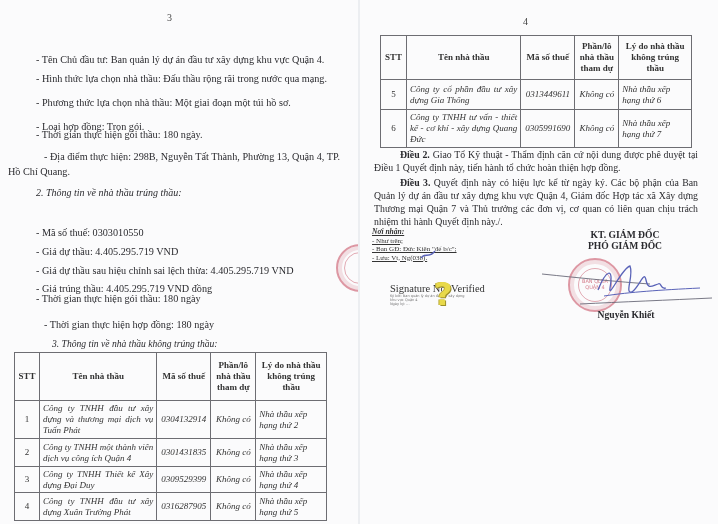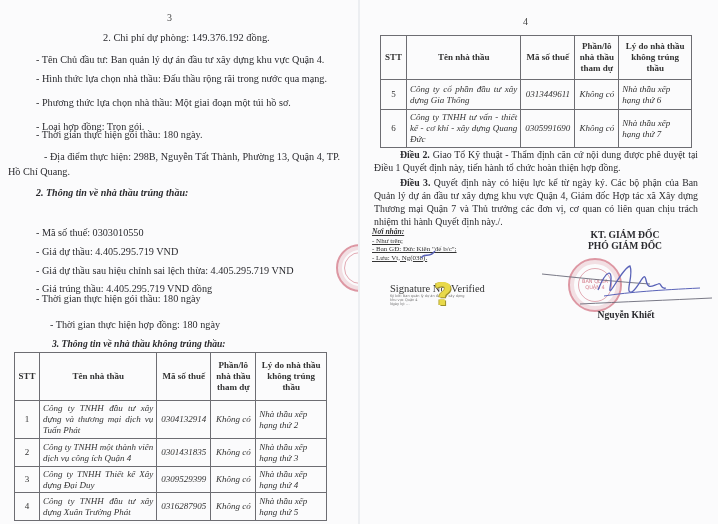--- a/index.html
+++ b/index.html
@@ -14,21 +14,21 @@
     position: absolute; top: 0; height: 524px; background: #fbfbfc;
   }
   .page-left { left: 0; width: 358px; }
   .page-right { left: 360px; width: 358px; }
   .spine { position: absolute; left: 358px; top: 0; width: 2px; height: 524px; background: #eceef1; }
 
   .abs { position: absolute; white-space: nowrap; }
   .pg-num { font-size: 10px; color: #444; }
   .line { font-size: 10.2px; line-height: 13px; }
   .heading { font-size: 10.4px; }
-  .sec { font-weight: bold; font-style: italic; font-size: 10px; }
+  .sec { font-weight: normal; font-style: italic; font-size: 10px; }
 
   table.tbl {
     position: absolute; border-collapse: collapse;
     font-size: 9px; color: #333;
   }
   table.tbl th, table.tbl td {
     border: 0.8px solid #6d6d72; padding: 1px 3px; vertical-align: middle;
   }
   table.tbl th { font-weight: bold; text-align: center; line-height: 11px; }
   table.tbl td { line-height: 11px; }
@@ -60,38 +60,37 @@
   .qmark {
     position: absolute; font-family: "DejaVu Sans", sans-serif; font-weight: bold;
     font-size: 32px; color: #e8d94a; text-shadow: 1px 1px 0 #9c8f2a, -1px 0 0 #b9aa38;
   }
 </style>
 </head>
 <body>
 
 <div class="page page-left">
   <div class="abs pg-num" style="left:167px; top:12px;">3</div>
-  <div class="abs heading" style="left:103px; top:32px;">2. Chi phí dự phòng: 149.376.192 đồng.</div>
 
   <div class="abs line" style="left:36px; top:53px;">- Tên Chủ đầu tư: Ban quản lý dự án đầu tư xây dựng khu vực Quận 4.</div>
   <div class="abs line" style="left:36px; top:72px;">- Hình thức lựa chọn nhà thầu: Đấu thầu rộng rãi trong nước qua mạng.</div>
   <div class="abs line" style="left:36px; top:96px;">- Phương thức lựa chọn nhà thầu: Một giai đoạn một túi hồ sơ.</div>
   <div class="abs line" style="left:36px; top:120px;">- Loại hợp đồng: Trọn gói.</div>
   <div class="abs line" style="left:36px; top:128px; top:128px;">- Thời gian thực hiện gói thầu: 180 ngày.</div>
   <div class="abs line" style="left:44px; top:150px;">- Địa điểm thực hiện: 298B, Nguyễn Tất Thành, Phường 13, Quận 4, TP.</div>
   <div class="abs line" style="left:8px; top:165px;">Hồ Chí Quang.</div>
 
   <div class="abs sec" style="left:36px; top:187px;">2. Thông tin về nhà thầu trúng thầu:</div>
 
   <div class="abs line" style="left:36px; top:226px;">- Mã số thuế: 0303010550</div>
   <div class="abs line" style="left:36px; top:245px;">- Giá dự thầu: 4.405.295.719 VND</div>
   <div class="abs line" style="left:36px; top:264px;">- Giá dự thầu sau hiệu chỉnh sai lệch thừa: 4.405.295.719 VND</div>
   <div class="abs line" style="left:36px; top:282px;">- Giá trúng thầu: 4.405.295.719 VND đồng</div>
   <div class="abs line" style="left:36px; top:292px;">- Thời gian thực hiện gói thầu: 180 ngày</div>
-  <div class="abs line" style="left:50px; top:318px;">- Thời gian thực hiện hợp đồng: 180 ngày</div>
+  <div class="abs line" style="left:44px; top:318px;">- Thời gian thực hiện hợp đồng: 180 ngày</div>
 
   <div class="abs sec" style="left:36px; top:338px; font-size:9.6px;margin-left:16px;">3. Thông tin về nhà thầu không trúng thầu:</div>
 
   <table class="tbl" style="left:14px; top:352px; width:313px;">
     <colgroup>
         <col style="width:25px">
         <col style="width:118px">
         <col style="width:54px">
         <col style="width:45px">
         <col style="width:71px">

